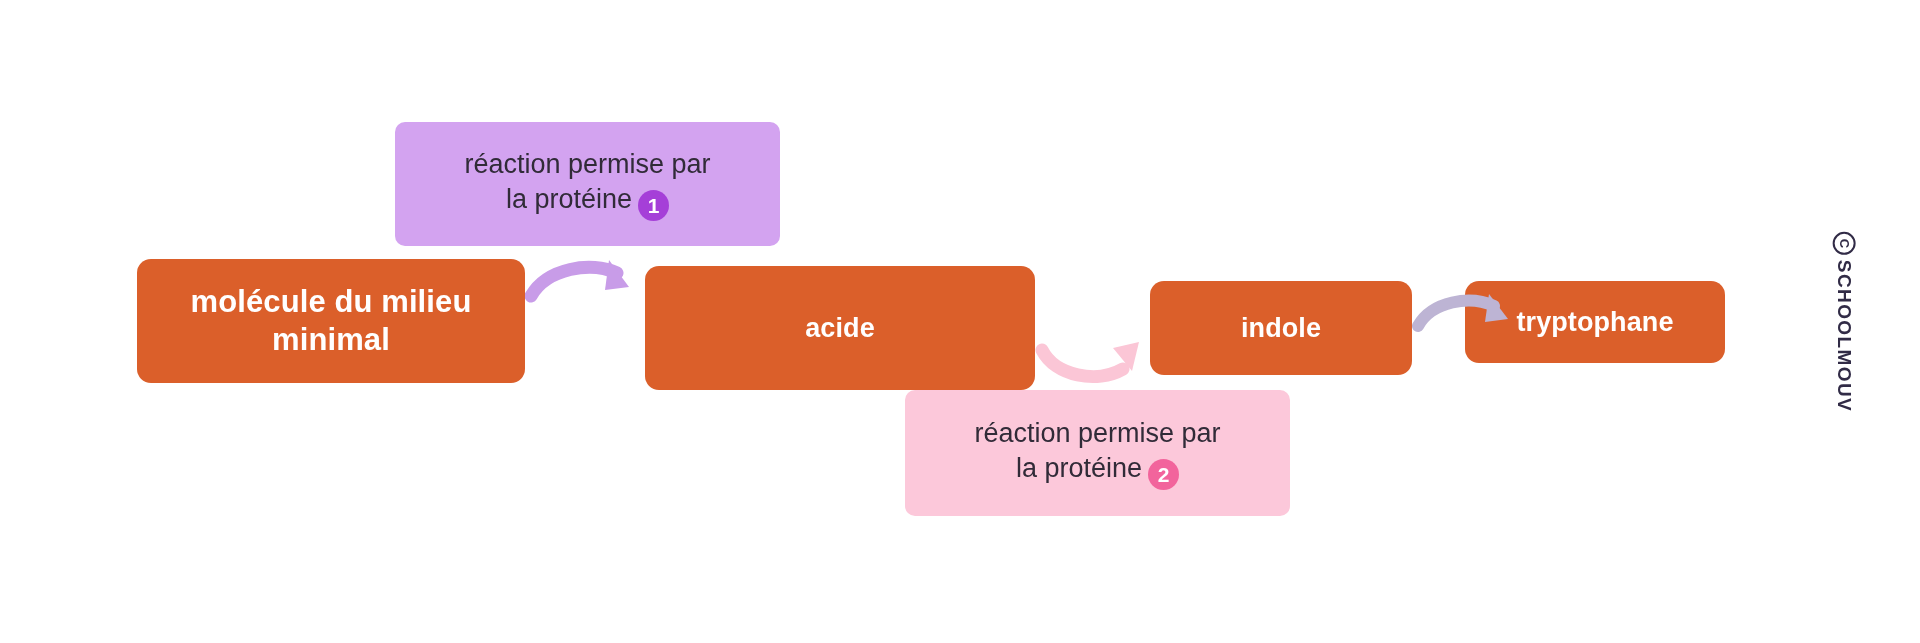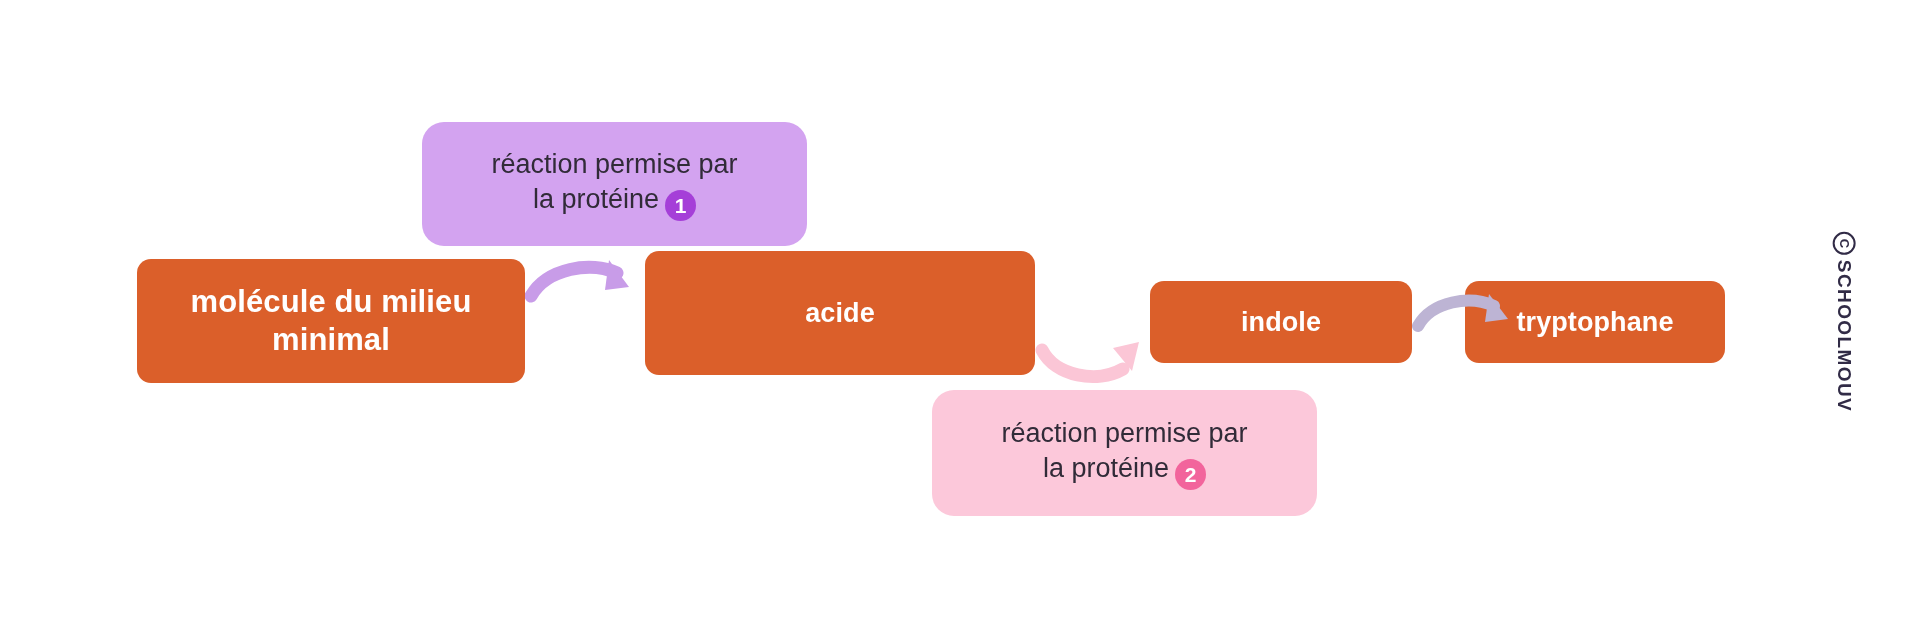--- a/index.html
+++ b/index.html
@@ -36,39 +36,38 @@
   }
   .box-orange .lbl {
     line-height: 1.22;
     padding: 0 14px;
   }
   #node-molecule {
     left: 137px;  top: 259px;  width: 388px;  height: 124px;
     font-size: 31px;
   }
   #node-acide {
-    left: 645px;  top: 251px;  width: 390px;  height: 124px;
+    left: 645px;  top: 266px;  width: 390px;  height: 124px;
     font-size: 27px;
   }
   #node-indole {
-    left: 1150px; top: 281px;  width: 262px;  height: 82px;
+    left: 1150px; top: 281px;  width: 262px;  height: 94px;
     font-size: 27px;
   }
   #node-tryptophane {
     left: 1465px; top: 281px;  width: 260px;  height: 82px;
     font-size: 27px;
   }
 
   
   .box-note {
-    border-radius: 22px;
+    border-radius: 10px;
     color: #312b38;
     font-size: 27px;
     font-weight: normal;
-    margin-left: 27px;
   }
   .box-note .lbl {
     line-height: 1.28;
     padding: 0 16px;
   }
   #note-protein-1 {
     left: 395px;  top: 122px;  width: 385px;  height: 124px;
     background: #d3a3f0;
   }
   #note-protein-2 {

